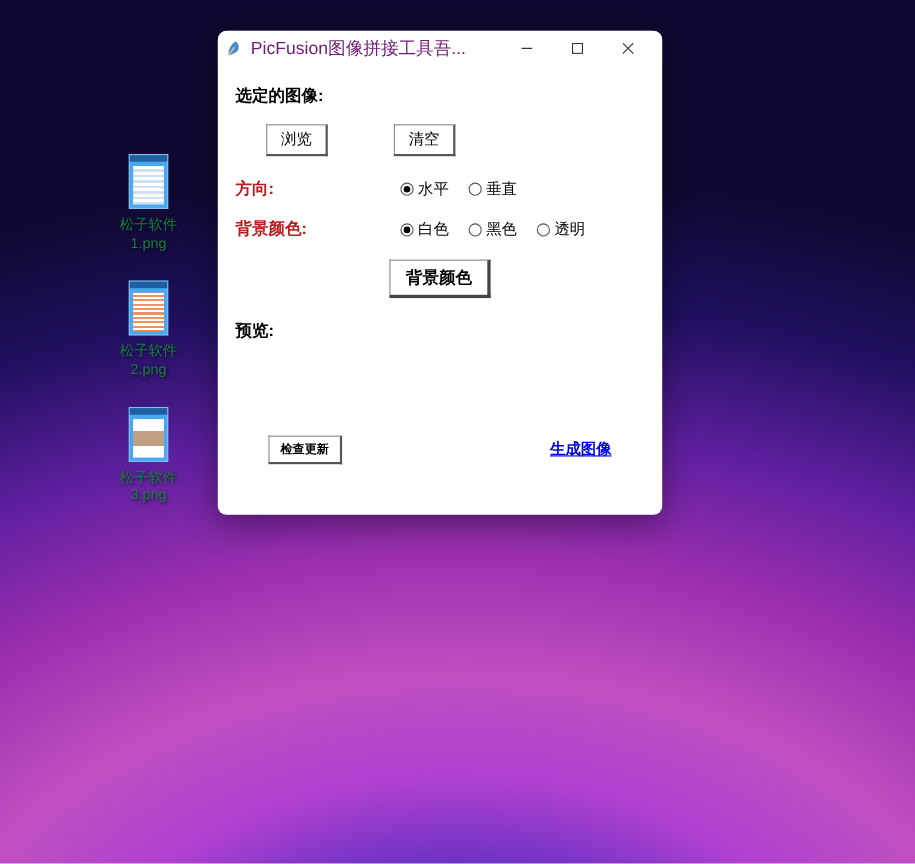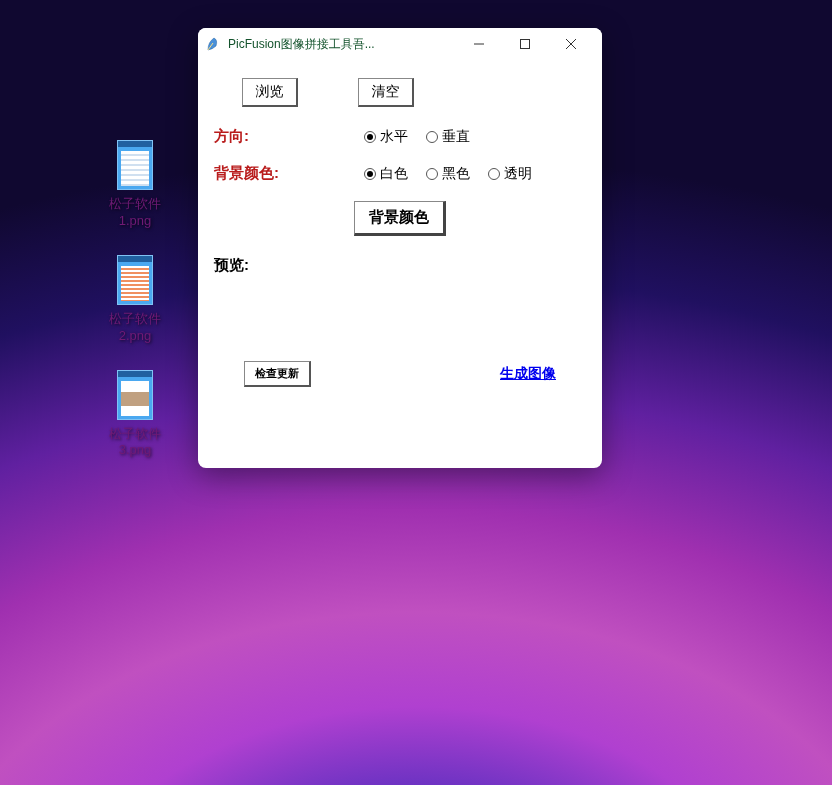--- a/index.html
+++ b/index.html
@@ -33,21 +33,21 @@
       top: 10px; left: 3px; right: 3px; bottom: 3px;
       background: repeating-linear-gradient(#fff, #fff 3px, #d0e0f0 3px, #d0e0f0 5px);
     }
     .icon-thumb.t2::after {
       background: repeating-linear-gradient(#fff, #fff 2px, #f09060 2px, #f09060 4px);
     }
     .icon-thumb.t3::after {
       background: linear-gradient(#fff 30%, #c0a080 30%, #c0a080 70%, #fff 70%);
     }
     .icon-label {
-      color: #701a75; font-size: 13px;
+      color: #15803d; font-size: 13px;
       line-height: 1.3;
       text-shadow: 1px 1px 3px rgba(0,0,0,0.7);
     }
     .window {
       position: absolute;
       left: 198px; top: 28px;
       width: 404px; height: 440px;
       background: #fff;
       border-radius: 8px;
       box-shadow: 0 8px 30px rgba(0,0,0,0.4);
@@ -58,21 +58,21 @@
       display: flex; align-items: center;
       padding: 0 8px;
       background: #fff;
     }
     .titlebar-icon {
       width: 16px; height: 16px;
       margin-right: 6px; position: relative;
     }
     .titlebar-icon svg { width: 16px; height: 16px; }
     .titlebar-title {
-      flex: 1; font-size: 12px; color: #14532d;
+      flex: 1; font-size: 16px; color: #701a75;
       white-space: nowrap; overflow: hidden; text-overflow: ellipsis;
     }
     .titlebar-controls { display: flex; }
     .titlebar-btn {
       width: 46px; height: 30px;
       display: flex; align-items: center; justify-content: center;
       cursor: pointer; color: #333;
     }
     .window-body {
       padding: 18px 16px 10px 16px;
@@ -189,20 +189,21 @@
       <div class="titlebar-btn close">
         <svg width="10" height="10">
             <line x1="0" y1="0" x2="10" y2="10" stroke="currentColor" stroke-width="1"></line>
             <line x1="10" y1="0" x2="0" y2="10" stroke="currentColor" stroke-width="1"></line>
           </svg>
       </div>
     </div>
   </div>
 
   <div class="window-body">
+    <div class="section-label">选定的图像:</div>
 
     <div class="btn-row">
       <button class="btn">浏览</button>
       <button class="btn">清空</button>
     </div>
 
     <div class="form-row">
       <span class="form-label">方向:</span>
       <div class="radio-group">
         <label class="radio-item">

